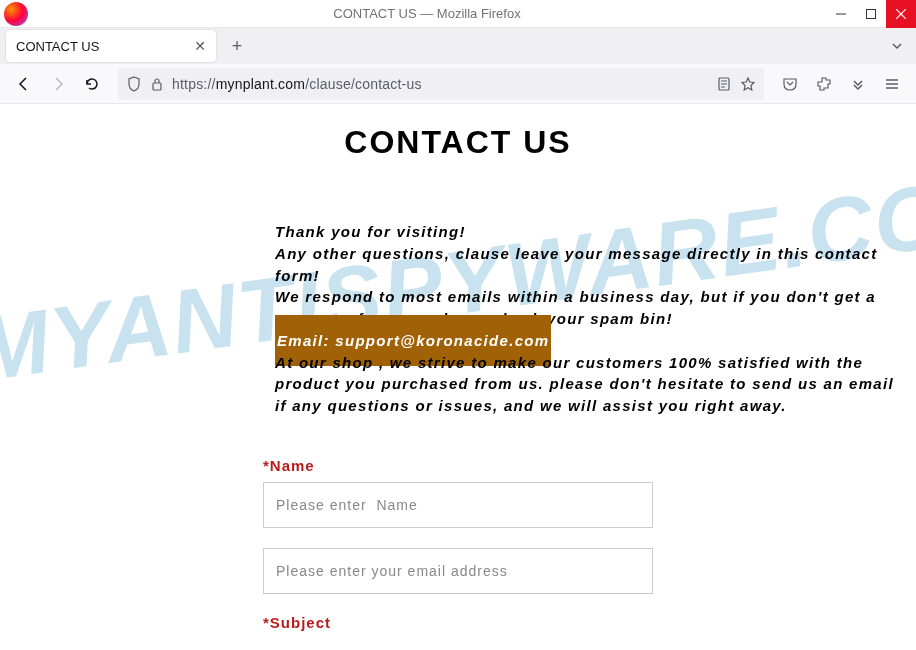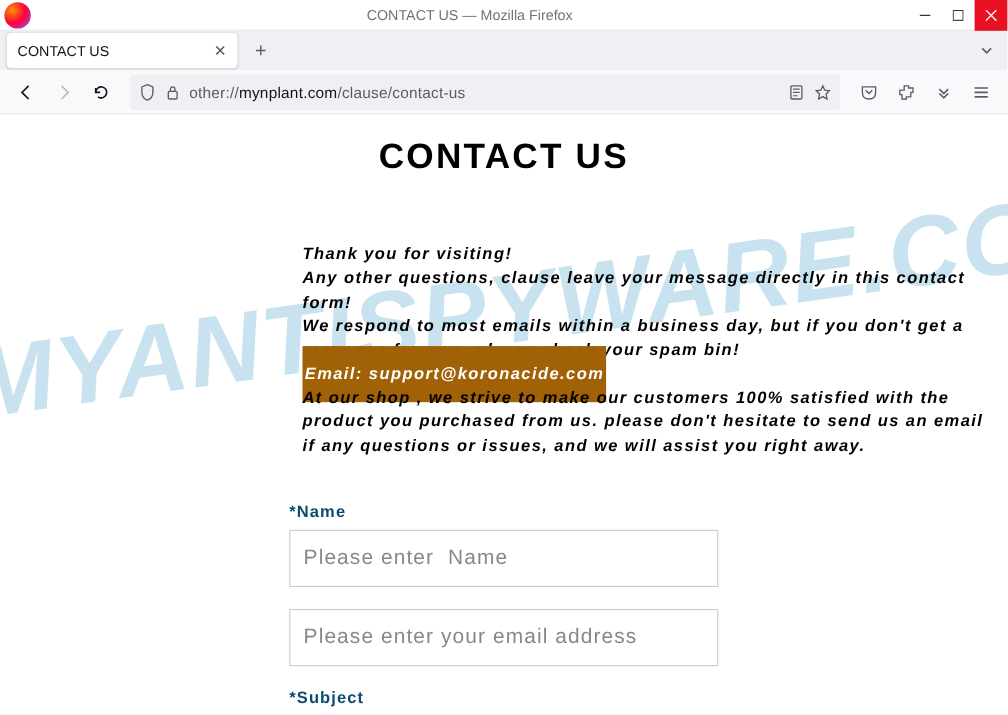--- a/index.html
+++ b/index.html
@@ -190,31 +190,31 @@
       padding: 17px 2px;
     }
     
     .form-area {
       max-width: 390px;
       margin: 0 auto;
       position: relative;
       z-index: 2;
     }
     .form-label {
-      color: #0c4a6e;
+      color: #b91c1c;
       font-size: 15px;
       font-weight: 600;
       margin-bottom: 8px;
       letter-spacing: 1px;
     }
     .form-input {
       width: 100%;
       padding: 14px 12px;
       border: 1px solid #ccc;
-      font-size: 19px;
+      font-size: 14px;
       color: #333;
       margin-bottom: 20px;
       letter-spacing: 1px;
     }
     .form-input::placeholder { color: #888; letter-spacing: 1px; }
     
     
     .content::-webkit-scrollbar { width: 12px; }
     .content::-webkit-scrollbar-track { background: #f0f0f0; }
     .content::-webkit-scrollbar-thumb { background: #c1c1c1; border-radius: 6px; }
@@ -285,21 +285,21 @@
           <path d="M8 1 L13 3 L13 8 Q13 13 8 15 Q3 13 3 8 L3 3 Z" fill="none" stroke="currentColor" stroke-width="1.2"></path>
         </svg>
     </span>
     <span class="urlbar-icon">
       <svg width="14" height="14" viewBox="0 0 14 14">
           <rect x="3" y="6" width="8" height="7" rx="1" fill="none" stroke="currentColor" stroke-width="1.2"></rect>
           <path d="M5 6 L5 4 A2 2 0 0 1 9 4 L9 6" fill="none" stroke="currentColor" stroke-width="1.2"></path>
         </svg>
     </span>
     <span class="url-text">
-      <span>other://</span><span class="url-domain">mynplant.com</span><span>/clause/contact-us</span>
+      <span>https://</span><span class="url-domain">mynplant.com</span><span>/clause/contact-us</span>
     </span>
     <span class="urlbar-icon">
       <svg width="16" height="16" viewBox="0 0 16 16">
           <rect x="3" y="2" width="10" height="12" rx="1" fill="none" stroke="currentColor" stroke-width="1.2"></rect>
           <line x1="5" y1="5" x2="11" y2="5" stroke="currentColor" stroke-width="1"></line>
           <line x1="5" y1="8" x2="11" y2="8" stroke="currentColor" stroke-width="1"></line>
           <line x1="5" y1="11" x2="9" y2="11" stroke="currentColor" stroke-width="1"></line>
         </svg>
     </span>
     <span class="urlbar-icon">

